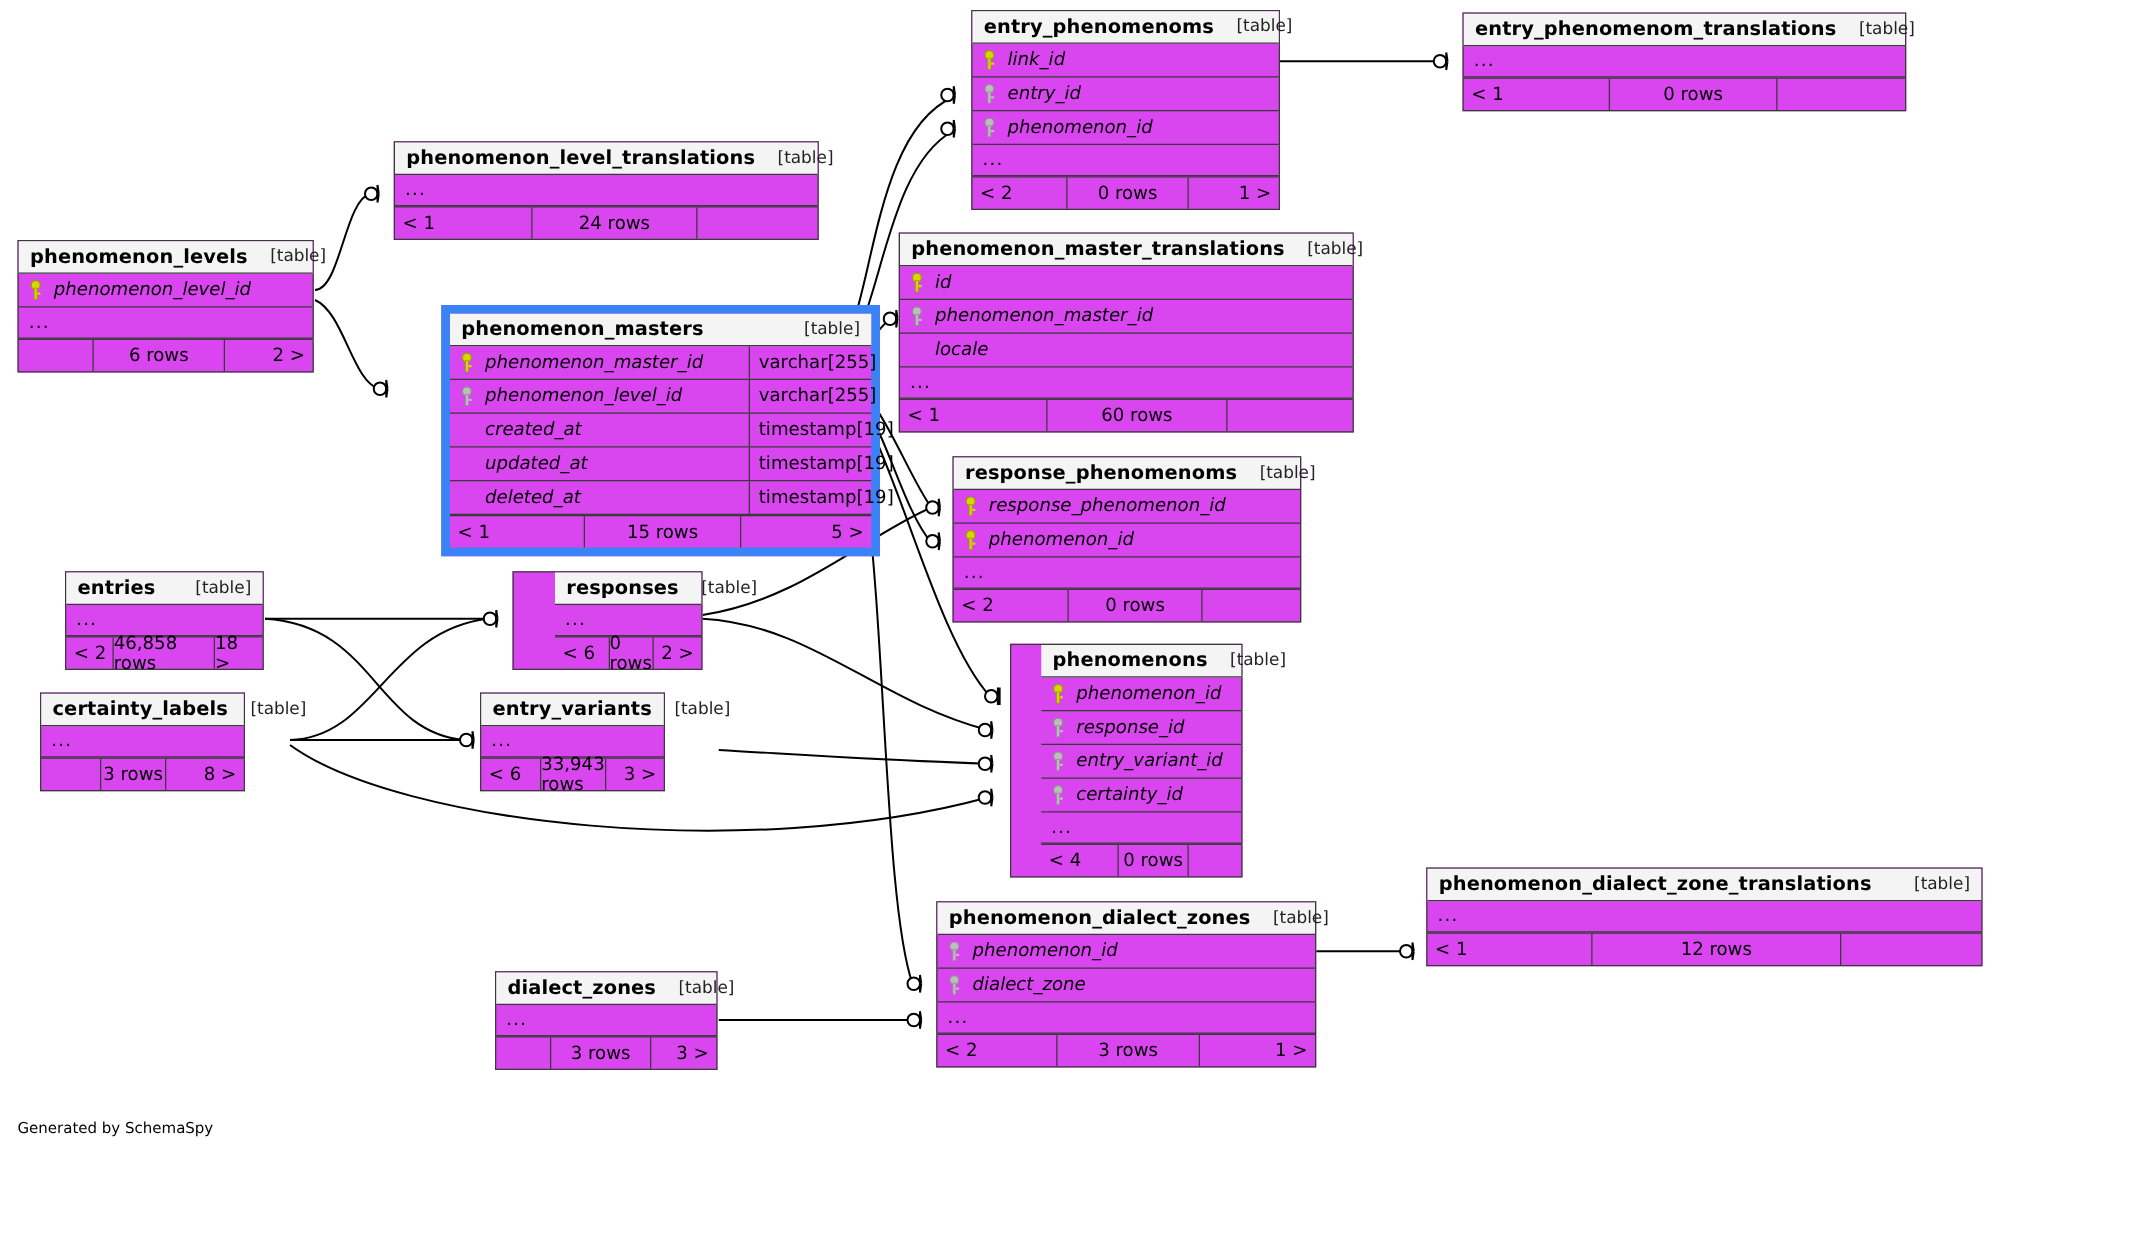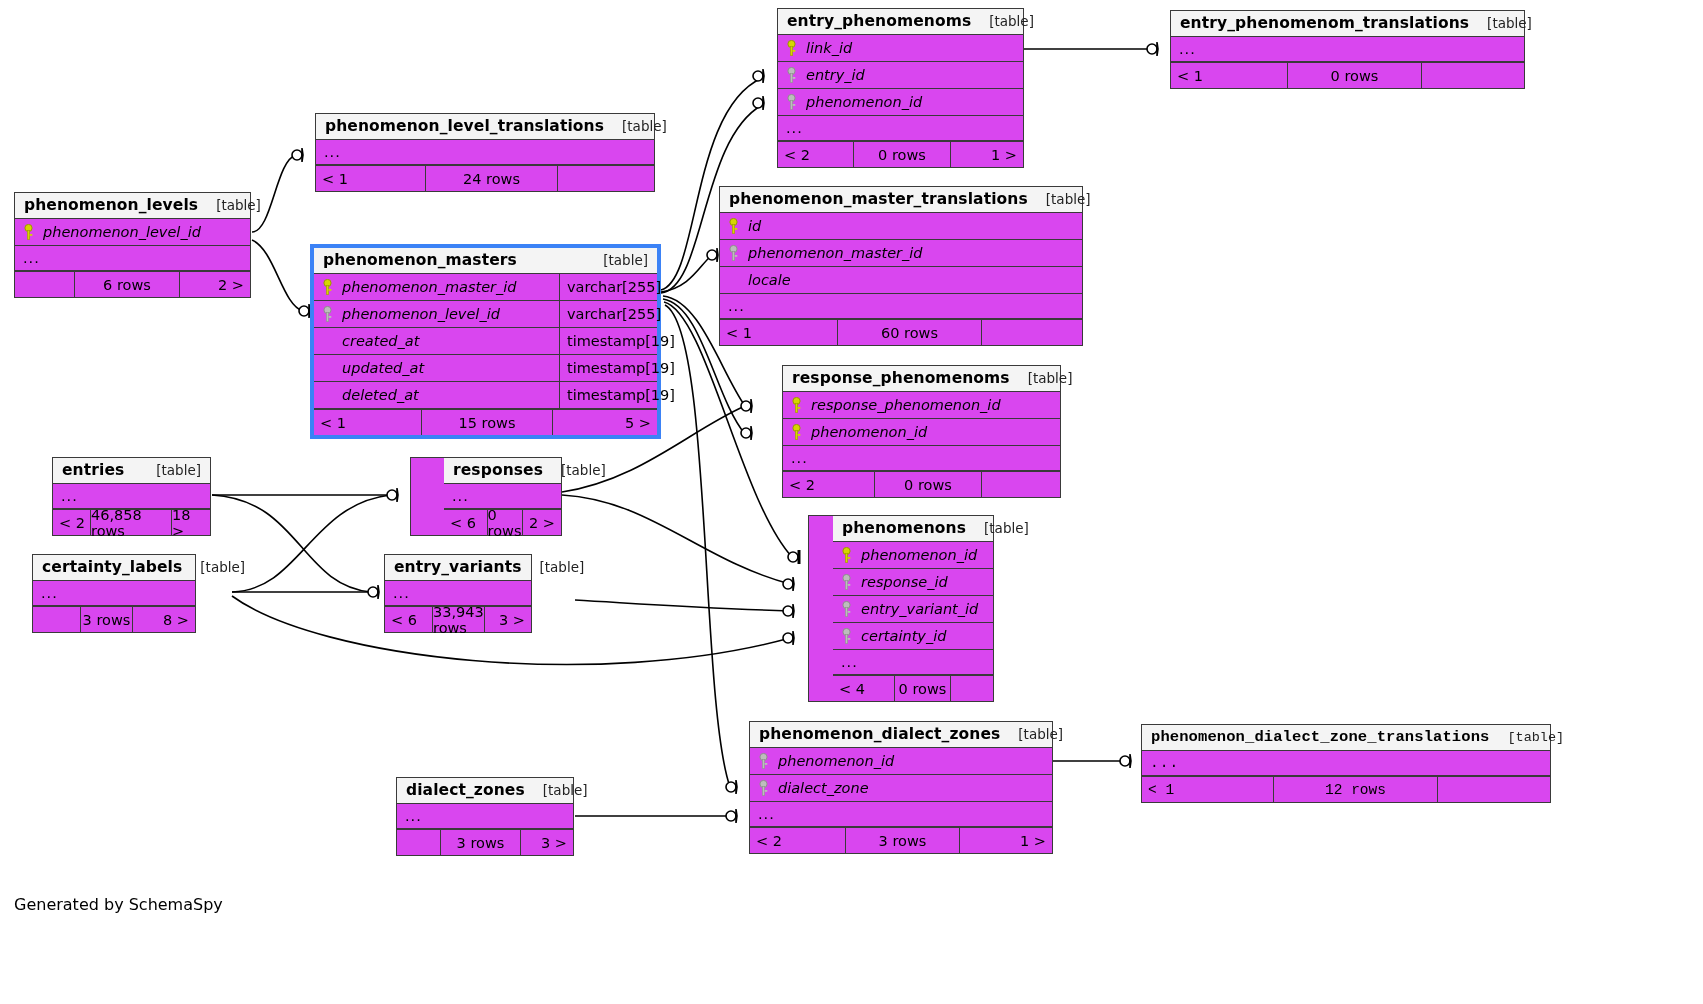--- a/index.html
+++ b/index.html
@@ -2,21 +2,21 @@
 <html><head>
 <meta charset="utf-8">
 <style>
   html,body{margin:0;padding:0;background:#ffffff;}
   body{width:1703px;height:1004px;position:relative;overflow:hidden;
        font-family:"DejaVu Sans","Liberation Sans",sans-serif;color:#000;}
   #canvas{position:absolute;left:0;top:0;width:1703px;height:1004px;}
   #edges{position:absolute;left:0;top:0;width:1703px;height:1004px;pointer-events:none;}
 
   .tbl{position:absolute;background:#d946ef;border:1px solid #3a3a3a;box-sizing:border-box;}
-  .tbl.strong{border:4px solid #3b82f6;}
+  .tbl.strong{border:7px solid #3b82f6;margin-left:43px;}
   .thead{display:flex;align-items:center;justify-content:space-between;
          background:#f4f4f4;border-bottom:1px solid #3a3a3a;
          padding:3px 9px 4px 9px;box-sizing:border-box;}
   .tname{font-weight:bold;font-size:15.5px;letter-spacing:0.1px;white-space:nowrap;}
   .ttag{font-size:13.5px;color:#222;padding-left:18px;white-space:nowrap;}
   .col{display:flex;align-items:center;border-bottom:1px solid #3a3a3a;
        box-sizing:border-box;height:27px;}
   .col:last-child{border-bottom:none;}
   .cname{flex:1;display:flex;align-items:center;padding-left:8px;font-size:14.5px;white-space:nowrap;font-style:italic;}
   .ctype{width:98px;border-left:1px solid #3a3a3a;height:100%;display:flex;align-items:center;
@@ -24,21 +24,21 @@
   .keyslot{width:26px;display:flex;align-items:center;justify-content:center;flex:none;}
   .keyslot.empty{width:26px;}
   .lbl{padding-left:2px;}
   .ellipsis{display:flex;align-items:center;height:24px;padding-left:8px;font-size:14.5px;
             border-bottom:1px solid #3a3a3a;letter-spacing:1px;color:#000;}
   .foot{display:flex;height:25px;font-size:14.5px;border-top:1px solid #3a3a3a;}
   .foot > div{display:flex;align-items:center;box-sizing:border-box;height:100%;}
   .f1{justify-content:flex-start;padding-left:6px;border-right:1px solid #3a3a3a;}
   .f2{justify-content:center;border-right:1px solid #3a3a3a;flex:1;}
   .f3{justify-content:flex-end;padding-right:6px;}
-  .footer-note{position:absolute;left:14px;top:895px;font-size:16px;}
+  .footer-note{position:absolute;left:14px;top:895px;font-size:12px;}
   svg.key{display:block;}
 </style>
 </head>
 <body>
 
 <div id="canvas">
 
   <svg id="edges" viewBox="0 0 1703 1004" xmlns="http://www.w3.org/2000/svg">
     <defs>
       <g id="crowpair"></g>
@@ -328,21 +328,21 @@
       <span class="cname lbl">locale</span>
     </div>
     <div class="ellipsis">...</div>
     <div class="foot">
       <div class="f1" style="width:118px">&lt; 1</div>
       <div class="f2">60 rows</div>
       <div class="f3" style="width:100px"></div>
     </div>
   </div>
 
-  <div class="tbl" id="t-response_phenomenoms" style="left:762px;top:365px;width:279px;margin-left:20px;">
+  <div class="tbl" id="t-response_phenomenoms" style="left:762px;top:365px;width:279px;">
     <div class="thead">
       <span class="tname">response_phenomenoms</span>
       <span class="ttag">[table]</span>
     </div>
     <div class="col">
       <span class="keyslot">
         <svg class="key" width="11" height="17" viewBox="0 0 11 17">
             <circle cx="5.5" cy="4" r="3.6" fill="#d6d600" stroke="#9a9a00" stroke-width="1"></circle>
             <rect x="4.3" y="6.5" width="2.4" height="9" fill="#d6d600" stroke="#9a9a00" stroke-width="0.6"></rect>
             <rect x="6.7" y="10" width="2.6" height="1.8" fill="#d6d600"></rect>
@@ -499,21 +499,21 @@
       <span class="cname lbl">dialect_zone</span>
     </div>
     <div class="ellipsis">...</div>
     <div class="foot">
       <div class="f1" style="width:96px">&lt; 2</div>
       <div class="f2">3 rows</div>
       <div class="f3" style="width:92px">1 &gt;</div>
     </div>
   </div>
 
-  <div class="tbl" id="t-phenomenon_dialect_zone_translations" style="left:1141px;top:724px;width:410px;font-family:Liberation Mono, monospace;">
+  <div class="tbl" id="t-phenomenon_dialect_zone_translations" style="left:1141px;top:694px;width:445px;">
     <div class="thead">
       <span class="tname">phenomenon_dialect_zone_translations</span>
       <span class="ttag">[table]</span>
     </div>
     <div class="ellipsis">...</div>
     <div class="foot">
       <div class="f1" style="width:132px">&lt; 1</div>
       <div class="f2">12 rows</div>
       <div class="f3" style="width:112px"></div>
     </div>

